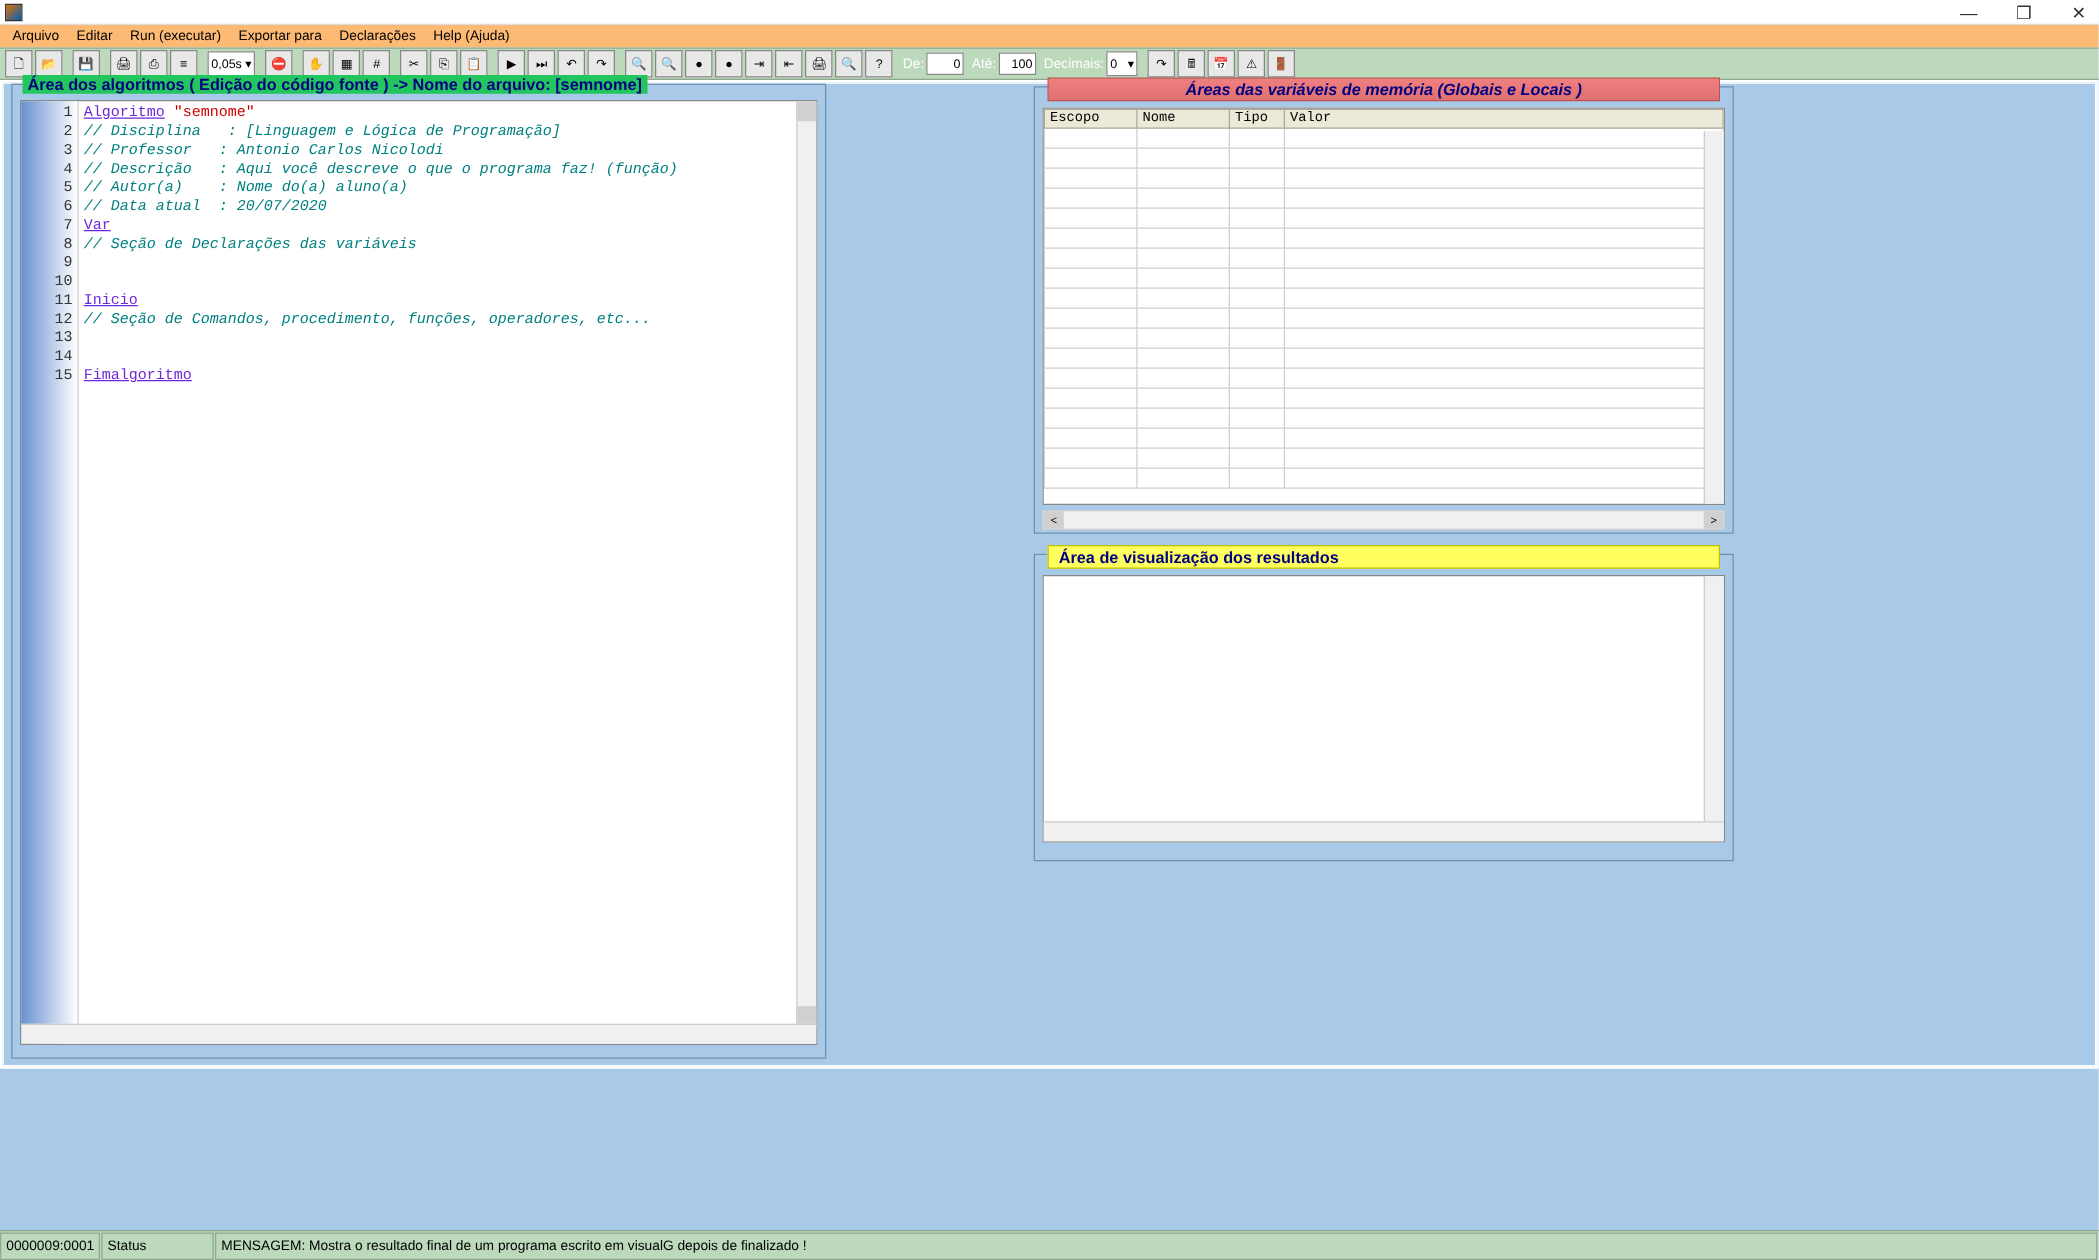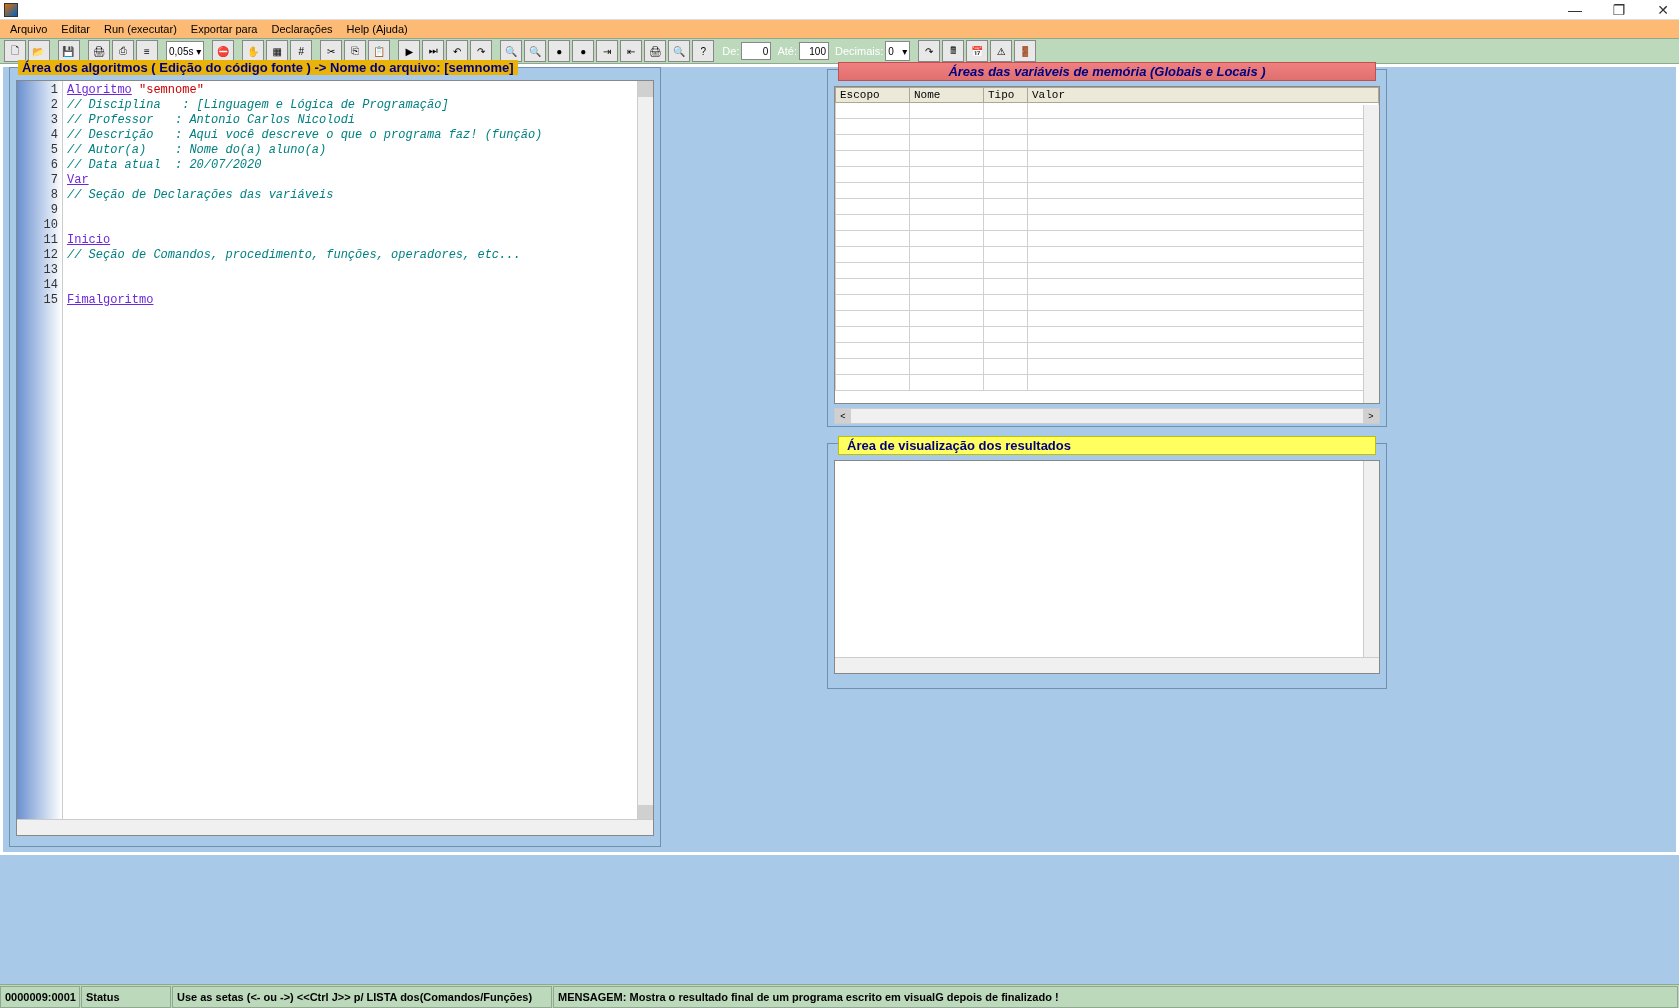--- a/index.html
+++ b/index.html
@@ -19,21 +19,21 @@
 .tbtn { width: 22px; height: 22px; border: 1px solid #888; background: #e8e8e8; display: inline-flex; align-items: center; justify-content: center; margin-right: 2px; font-size: 10px; }
 .tsep { width: 6px; }
 .tdrop { height: 20px; border: 1px solid #888; background: #fff; font-size: 10px; padding: 0 2px; display: inline-flex; align-items: center; margin-right: 2px; }
 .tlabel { color: #fff; font-size: 11px; margin: 0 2px 0 6px; }
 .tinput { width: 30px; height: 18px; border: 1px solid #888; background: #fff; font-size: 10px; padding: 0 2px; text-align: right; }
 
 .workspace { position: relative; height: 787px; background: #a8c9e8; border: 1px solid #fff; margin: 2px; }
 
 .code-panel { position: absolute; left: 6px; top: 0; width: 652px; height: 782px; background: #a8c9e8; }
 .code-fieldset { border: 1px solid #7090b0; height: 780px; position: relative; padding-top: 8px; }
-.code-legend { position: absolute; top: -8px; left: 8px; background: #eab308; padding: 0 4px; font-size: 13px; font-weight: bold; color: #000080; }
+.code-legend { position: absolute; top: -8px; left: 8px; background: #22c55e; padding: 0 4px; font-size: 13px; font-weight: bold; color: #000080; }
 .editor-wrap { margin: 4px 6px; background: #fff; border: 1px solid #888; height: 756px; position: relative; display: flex; }
 .gutter { width: 46px; background: linear-gradient(90deg,#6890d0,#fff); border-right: 1px solid #ccc; font-family: 'Courier New', monospace; font-size: 12px; text-align: right; padding: 2px 4px 2px 0; color: #333; line-height: 15px; }
 .code { flex: 1; font-family: 'Courier New', monospace; font-size: 12px; padding: 2px 4px; line-height: 15px; white-space: pre; overflow: hidden; }
 .kw { color: #6d28d9; text-decoration: underline; }
 .str { color: #cc0000; }
 .cmt { color: #008080; font-style: italic; }
 .vscroll-code { position: absolute; right: 0; top: 0; width: 16px; height: 740px; background: #f0f0f0; border-left: 1px solid #ccc; }
 .vscroll-code::before { content: ''; position: absolute; top: 0; left: 0; width: 100%; height: 16px; background: #d0d0d0; }
 .vscroll-code::after { content: ''; position: absolute; bottom: 0; left: 0; width: 100%; height: 16px; background: #d0d0d0; }
 .hscroll-code { position: absolute; bottom: 0; left: 0; width: 100%; height: 16px; background: #f0f0f0; border-top: 1px solid #ccc; }
@@ -54,21 +54,21 @@
 
 .results-panel { margin-top: 14px; height: 248px; }
 .results-fieldset { border: 1px solid #7090b0; height: 246px; position: relative; padding-top: 8px; }
 .results-legend { position: absolute; top: -8px; left: 10px; right: 10px; background: #ffff60; color: #000080; font-weight: bold; font-size: 13px; padding: 1px 8px; border: 1px solid #c0c000; }
 .results-box { margin: 8px 6px 4px 6px; background: #fff; border: 1px solid #888; height: 214px; position: relative; }
 .results-vscroll { position: absolute; right: 0; top: 0; width: 16px; bottom: 16px; background: #f0f0f0; border-left: 1px solid #ccc; }
 .results-hscroll { position: absolute; left: 0; right: 0; bottom: 0; height: 16px; background: #f0f0f0; border-top: 1px solid #ccc; }
 
 .statusbar { position: absolute; left: 0; right: 0; bottom: 0; height: 24px; background: #bcd9bc; border-top: 1px solid #8fa88f; display: flex; align-items: center; font-size: 11px; }
 .statusbar-spacer { height: 130px; background: #a8c9e8; }
-.sb-cell { border: 1px solid #8fa88f; height: 22px; padding: 0 4px; display: flex; align-items: center; margin-right: 1px; background: #bcd9bc; font-weight: bold; }
+.sb-cell { border: 1px solid #8fa88f; height: 22px; padding: 0 4px; display: flex; align-items: center; margin-right: 1px; background: #bcd9bc; }
 .sb1 { width: 80px; }
 .sb2 { width: 90px; }
 .sb3 { width: 380px; }
 .sb4 { flex: 1; }
 </style>
 </head>
 <body>
 
 <div class="titlebar">
   <div class="titlebar-left">
@@ -314,15 +314,14 @@
     </div>
   </div>
 
 </div>
 
 <div class="statusbar-spacer"></div>
 
 <div class="statusbar">
   <div class="sb-cell sb1">0000009:0001</div>
   <div class="sb-cell sb2">Status</div>
-  <div class="sb-cell sb3">Use as setas (&lt;- ou -&gt;) &lt;&lt;Ctrl J&gt;&gt; p/ LISTA dos(Comandos/Funções)</div>
   <div class="sb-cell sb4">MENSAGEM: Mostra o resultado final de um programa escrito em visualG depois de finalizado !</div>
 </div>
 
 </body></html>

